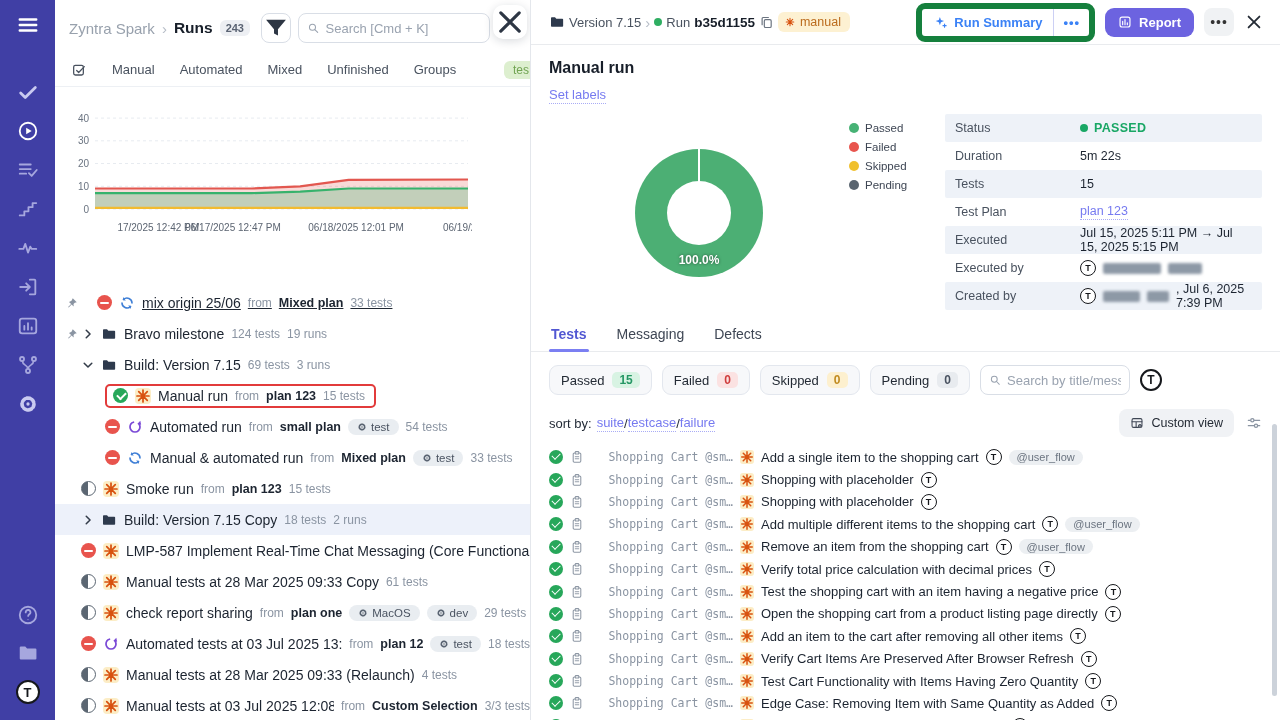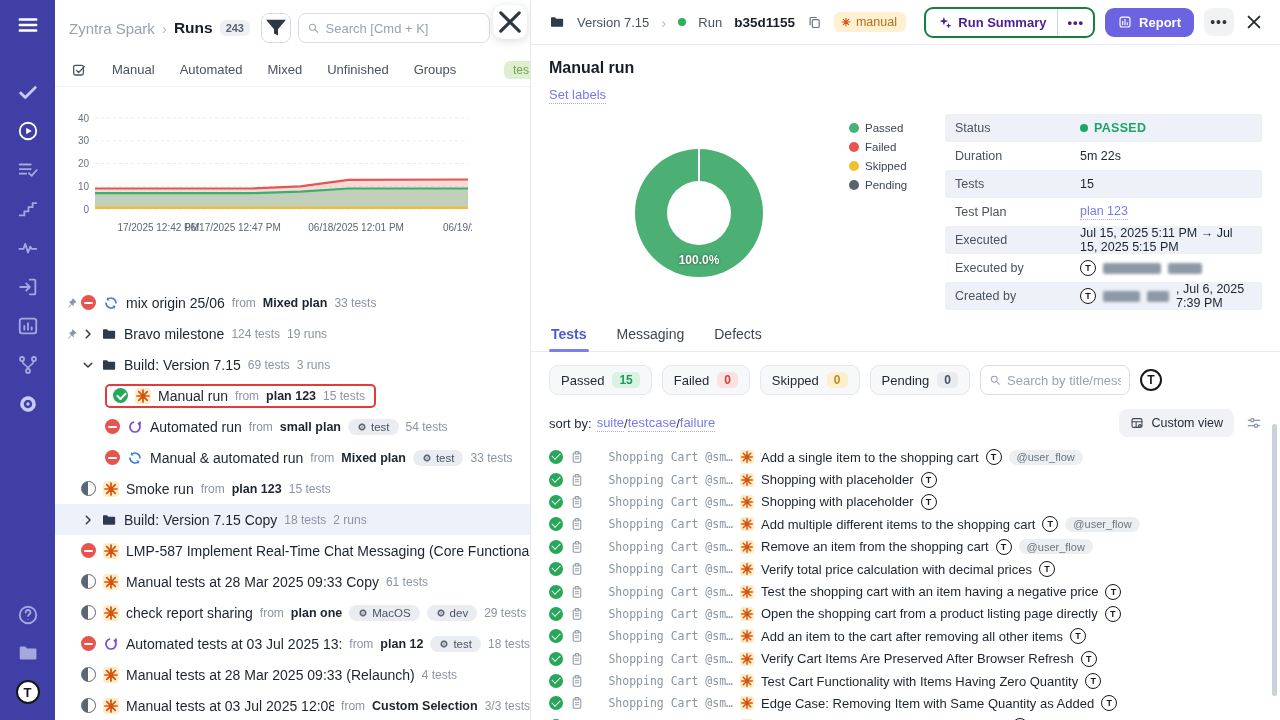--- a/index.html
+++ b/index.html
@@ -67,30 +67,30 @@
   .folder-ic svg { width:16px; height:16px; }
   .run-title { color:#1c2430; overflow:hidden; text-overflow:clip; }
   .from-lbl { color:#8a94a2; font-size:12px; }
   .plan-lbl { color:#1c2430; font-size:12.5px; font-weight:bold; }
   .run-meta { color:#8a94a2; font-size:12px; }
   .env-tag { background:#e9edf1; border-radius:10px; padding:2px 9px; font-size:11.5px; color:#4a5361; display:inline-flex; align-items:center; gap:4px; }
   .env-tag svg { width:10px; height:10px; color:#5a6472; }
 
   
   .right-panel { flex:1; display:flex; flex-direction:column; position:relative; background:#fff; min-width:0; }
-  .rp-topbar { height:45px; border-bottom:1px solid #e9ebee; display:flex; align-items:center; padding:0 16px 0 18px; gap:12px; flex-shrink:0; }
+  .rp-topbar { height:45px; border-bottom:1px solid #e9ebee; display:flex; align-items:center; padding:0 16px 0 18px; gap:4px; flex-shrink:0; }
   .rp-crumb { display:flex; align-items:center; gap:7px; font-size:13px; color:#49525f; }
   .green-dot { width:8px; height:8px; border-radius:50%; background:#2fae62; }
   .run-id { font-weight:bold; color:#171e29; font-size:13.5px; }
   .copy-ic { color:#6b7480; width:15px; height:15px; cursor:pointer; }
   .copy-ic svg { width:15px; height:15px; }
   .manual-tag { background:#fdf1d2; color:#bb6b1d; border-radius:6px; padding:3px 9px 3px 7px; font-size:12.5px; display:inline-flex; align-items:center; gap:5px; }
   .manual-tag svg { width:10px; height:10px; color:#d8520f; }
   .rp-actions { margin-left:auto; display:flex; align-items:center; gap:10px; }
-  .split-btn { display:flex; align-items:flex-end; border:2px solid #15803d; border-radius:9px; color:#4c1d95; font-size:13px; font-weight:bold; cursor:pointer; }
+  .split-btn { display:flex; align-items:flex-end; border:6px solid #15803d; border-radius:9px; color:#3b82f6; font-size:13px; font-weight:bold; cursor:pointer; }
   .split-btn .main { display:flex; align-items:center; gap:6px; padding:6px 11px; }
   .split-btn .more { padding:6px 9px; border-left:1px solid #ccd0f4; letter-spacing:1px; }
   .split-btn svg { width:14px; height:14px; }
   .report-btn { background:#6c63e0; color:#fff; border:none; border-radius:9px; font-size:13px; font-weight:bold; padding:7px 13px; display:inline-flex; align-items:center; gap:7px; cursor:pointer; font-family:inherit; }
   .report-btn svg { width:14px; height:14px; }
   .grey-btn { background:#f0f2f4; border:none; border-radius:8px; width:30px; height:28px; font-size:14px; color:#333; cursor:pointer; letter-spacing:1px; }
   .x-btn { background:none; border:none; cursor:pointer; color:#242b35; width:20px; height:20px; padding:0; }
   .x-btn svg { width:15px; height:15px; }
 
   .rp-body { padding:14px 18px 0; display:flex; flex-direction:column; min-height:0; }
@@ -291,21 +291,21 @@
         <path d="M32.0 114.9 L188.7 114.9 L237.2 114.9 L285.6 114.9 L405.0 114.9 L405 116 L32 116 Z" fill="rgba(242,187,48,0.35)" stroke="none"></path>
         <path d="M32.0 95.5 L188.7 95.5 L237.2 93.3 L285.6 86.9 L405.0 86.5" stroke="#e2574f" stroke-width="2.2" fill="none" stroke-linejoin="round"></path>
         <path d="M32.0 100.1 L188.7 100.1 L237.2 98.7 L285.6 95.5 L405.0 95.5" stroke="#37b26c" stroke-width="2.2" fill="none" stroke-linejoin="round"></path>
         <path d="M32.0 114.9 L188.7 114.9 L237.2 114.9 L285.6 114.9 L405.0 114.9" stroke="#f2bb30" stroke-width="2.2" fill="none" stroke-linejoin="round"></path>
         <text x="54.379999999999995" y="138" text-anchor="start" font-size="10" fill="#5c6572">17/2025 12:42 PM</text>
         <text x="170.01" y="138" text-anchor="middle" font-size="10" fill="#5c6572">06/17/2025 12:47 PM</text>
         <text x="293.09999999999997" y="138" text-anchor="middle" font-size="10" fill="#5c6572">06/18/2025 12:01 PM</text>
         <text x="405" y="138" text-anchor="middle" font-size="10" fill="#5c6572">06/19/2025</text>
       </svg></div>
   <div class="runs-list">
-      <div class="run-row" style="padding-left: 26px;">
+      <div class="run-row" style="padding-left: 42px; text-decoration: underline;">
         <span class="pin-ic">
           <svg viewBox="0 0 24 24" fill="none" stroke="currentColor" stroke-width="2" stroke-linecap="round" stroke-linejoin="round" style="display:block;width:100%;height:100%">
             <path d="M13.5 2.5l8 8-4 1-2.5 2.5.5 5-4.5-4-5.5 6-1.3-1.2 6-5.6-4.2-4.2 5-2.5z" fill="currentColor" stroke="none"></path>
           </svg>
         </span>
         <span class="run-content">
           <span class="st-ic failed"></span>
           <span class="type-ic mixed">
             <svg viewBox="0 0 24 24" fill="none" stroke="currentColor" stroke-width="2" stroke-linecap="round" stroke-linejoin="round" style="display:block;width:100%;height:100%">
               <path d="M19.5 12a7.5 7.5 0 00-12.6-5.4M4.5 12a7.5 7.5 0 0012.6 5.4" stroke-width="2.4"></path>

